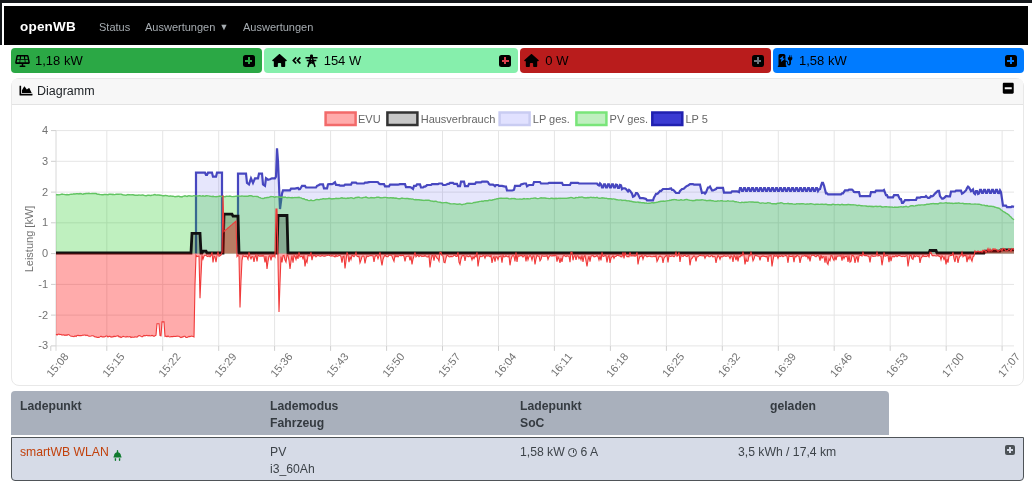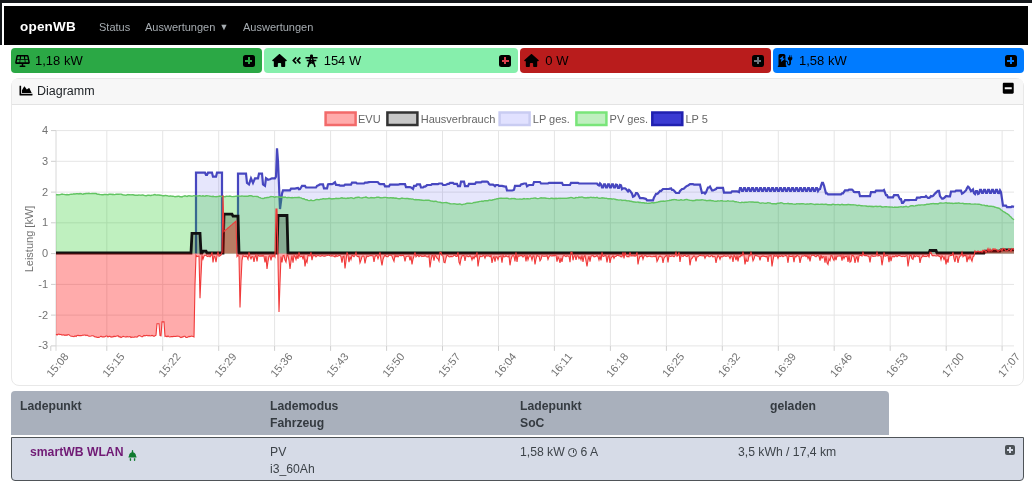--- a/index.html
+++ b/index.html
@@ -194,21 +194,21 @@
 </svg>
 <div class="thead">
   <div style="left:9px;top:8px">Ladepunkt</div>
   <div style="left:259px;top:8px">Lademodus</div>
   <div style="left:259px;top:25px">Fahrzeug</div>
   <div style="left:509px;top:8px">Ladepunkt</div>
   <div style="left:509px;top:25px">SoC</div>
   <div style="left:759px;top:8px">geladen</div>
 </div>
 <div class="trow">
-  <div style="left:18px;top:7px;font-weight:bold;color:#701a75">smartWB WLAN <span style="display:inline-block;transform:rotate(180deg);position:relative;top:2px"><svg width="11" height="11" viewBox="0 0 384 512" style="">
+  <div style="left:8px;top:7px;font-weight:normal;color:#c2410c">smartWB WLAN <span style="display:inline-block;transform:rotate(180deg);position:relative;top:2px"><svg width="11" height="11" viewBox="0 0 384 512" style="">
           <path fill="#0f7a2e" d="M96 0C78.3 0 64 14.3 64 32v96h64V32c0-17.7-14.3-32-32-32zM288 0c-17.7 0-32 14.3-32 32v96h64V32c0-17.7-14.3-32-32-32zM32 160c-17.7 0-32 14.3-32 32s14.3 32 32 32v32c0 77.4 55 142 128 156.8V480c0 17.7 14.3 32 32 32s32-14.3 32-32V412.8C297 398 352 333.4 352 256V224c17.7 0 32-14.3 32-32s-14.3-32-32-32H32z"></path>
         </svg></span></div>
   <div style="left:258px;top:7px">PV</div>
   <div style="left:258px;top:24px">i3_60Ah</div>
   <div style="left:508px;top:7px">1,58 kW <span style="display:inline-block;width:9px;height:9px;border:1.2px solid #3d4349;border-radius:50%;position:relative;top:1px"><span style="position:absolute;left:3.6px;top:1.2px;width:1.2px;height:3.4px;background:#3d4349"></span></span> 6 A</div>
   <div style="left:726px;top:7px">3,5 kWh / 17,4 km</div>
   <div style="position:absolute;right:8px;top:7px;width:10px;height:10px;background:#4d5358;border-radius:2px">
       <div style="position:absolute;left:2px;top:4px;width:6px;height:2px;background:#d6dbe7"></div>
       <div style="position:absolute;left:4px;top:2px;width:2px;height:6px;background:#d6dbe7"></div>
     </div>

